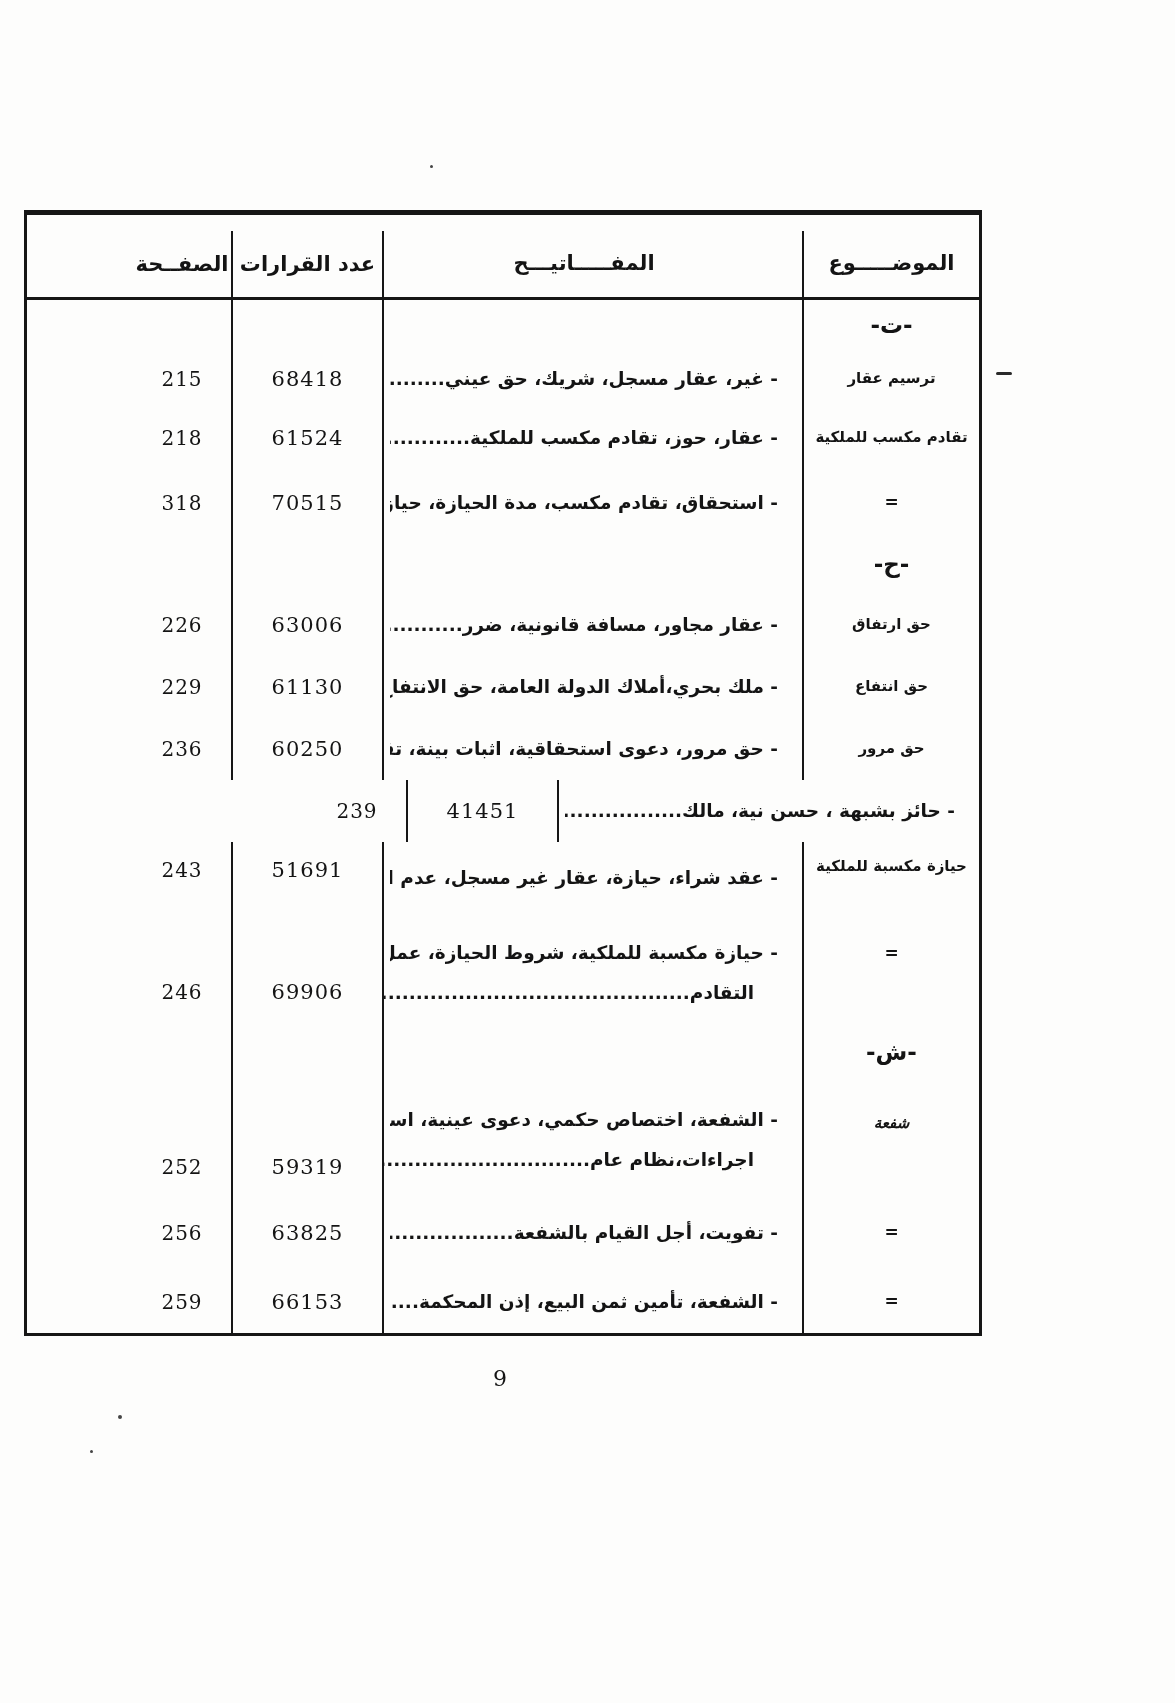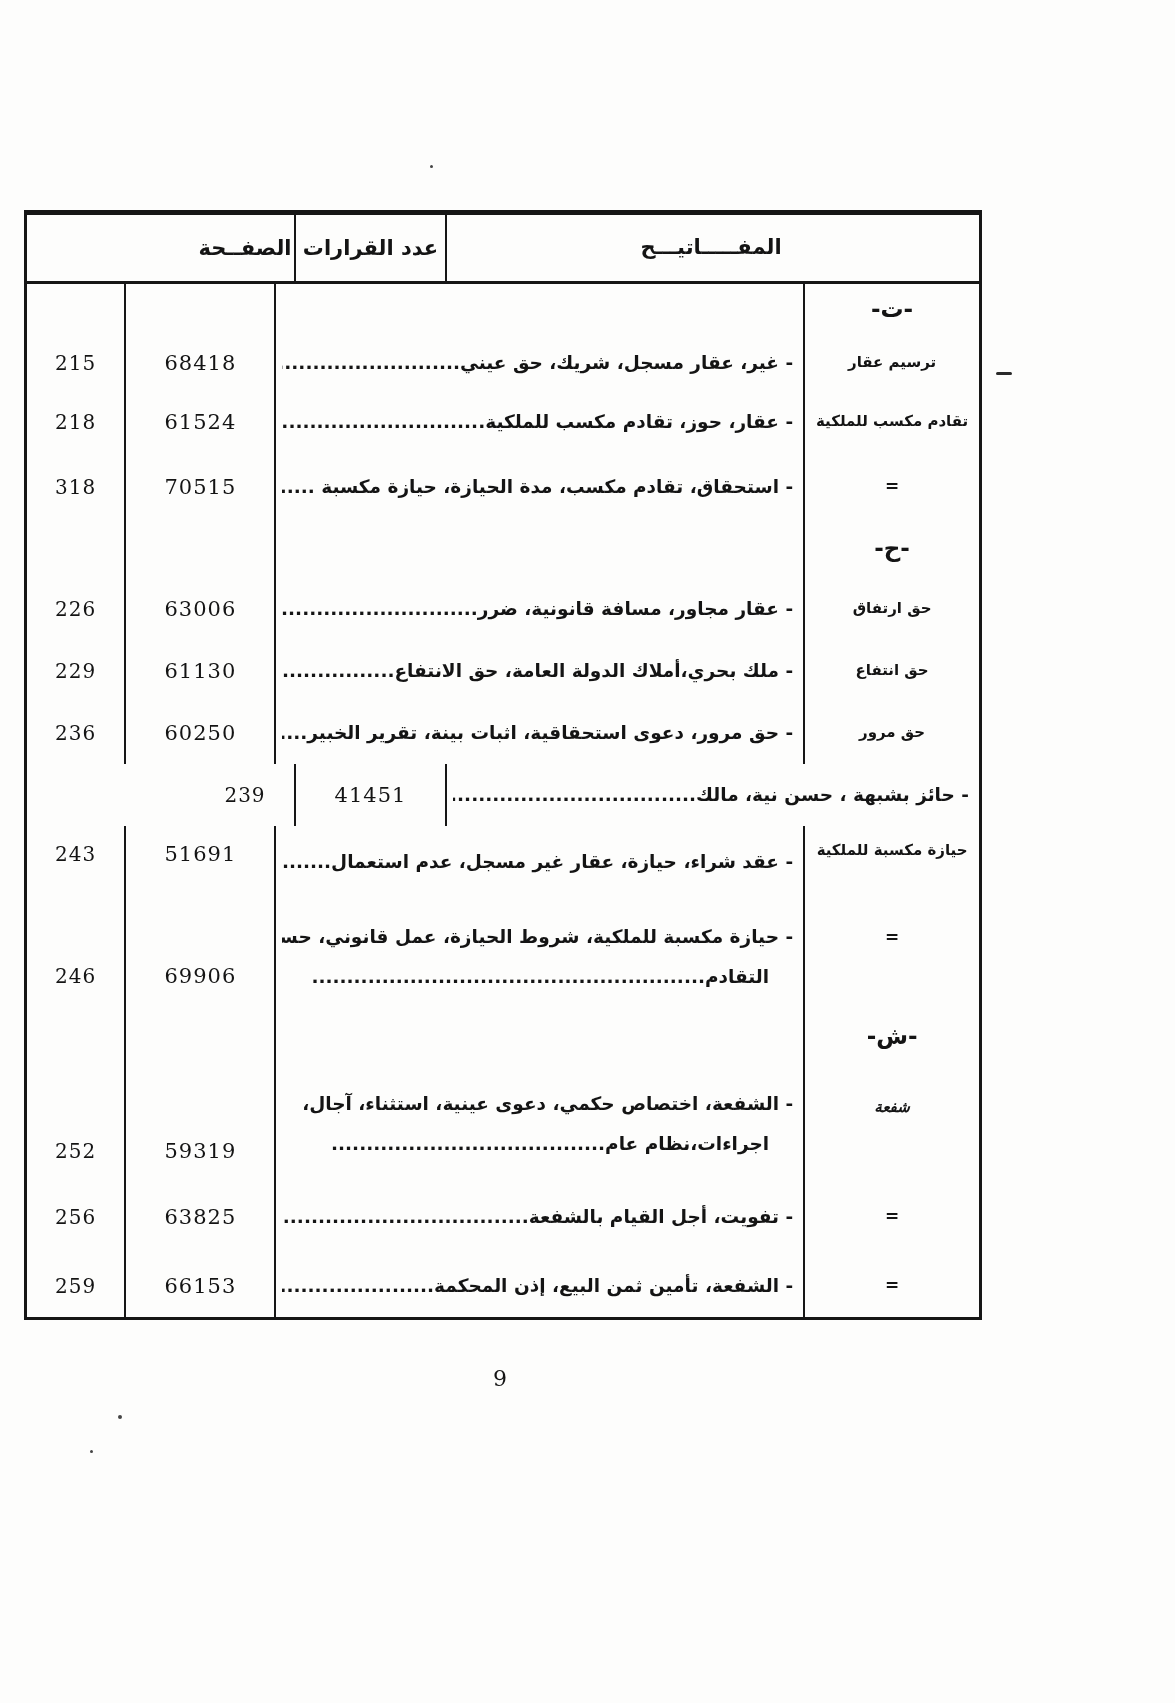--- a/index.html
+++ b/index.html
@@ -29,30 +29,30 @@
   .cell{
     box-sizing:border-box;
     overflow:hidden;
   }
   .trow .cell:not(:first-child){border-left:0;}
   
   .trow .cell + .cell{border-right:2px solid #161616;}
 
   .c-subject{width:175px;display:flex;flex-direction:column;align-items:center;justify-content:center;text-align:center;
     font-weight:700;font-size:15px;line-height:1.7;}
-  .c-keys{width:532px;display:flex;flex-direction:column;justify-content:center;padding:0 10px 0 6px;
+  .c-keys{width:420px;display:flex;flex-direction:column;justify-content:center;padding:0 24px 0 6px;
     font-weight:700;font-size:18.5px;line-height:2.15;}
   .c-dec{width:151px;display:flex;align-items:center;justify-content:center;
     font-family:"DejaVu Serif", serif;font-size:21px;letter-spacing:1px;}
   .c-page{width:100px;display:flex;align-items:center;justify-content:center;
     font-family:"DejaVu Serif", serif;font-size:20px;letter-spacing:1px;}
 
   .thead{border-bottom:3px solid #161616;}
   .thead .cell{display:flex;align-items:center;justify-content:center;
-    font-weight:700;font-size:21px;height:66px;font-family:"DejaVu Sans", sans-serif;}
+    font-weight:700;font-size:21px;height:66px;font-family:"DejaVu Sans", sans-serif;margin-top:16px;}
 
   .kline{width:100%;text-align:right;white-space:nowrap;overflow:hidden;}
   .cont-line{padding-right:24px;}
 
   .section-letter{font-size:23px;font-weight:700;}
 
   .eq{font-size:17px;font-weight:700;}
 
   .top-align .c-keys{justify-content:flex-start;padding-top:16px;}
   .top-align .c-subject{justify-content:flex-start;padding-top:12px;}
@@ -69,20 +69,21 @@
   .speck{position:absolute;background:#444;border-radius:50%;}
 </style>
 </head>
 <body>
 
 <div class="sheet">
 
   <div class="doc-table">
 
     <div class="trow thead">
+      <div class="cell c-subject">الموضـــــوع</div>
       <div class="cell c-keys" style="align-items:center;">المفـــــاتيـــح</div>
       <div class="cell c-dec">عدد القرارات</div>
       <div class="cell c-page">الصفــحة</div>
     </div>
 
     <div class="trow" style="height:52px">
       <div class="cell c-subject section-letter">-ت-</div>
       <div class="cell c-keys"></div>
       <div class="cell c-dec"></div>
       <div class="cell c-page"></div>

